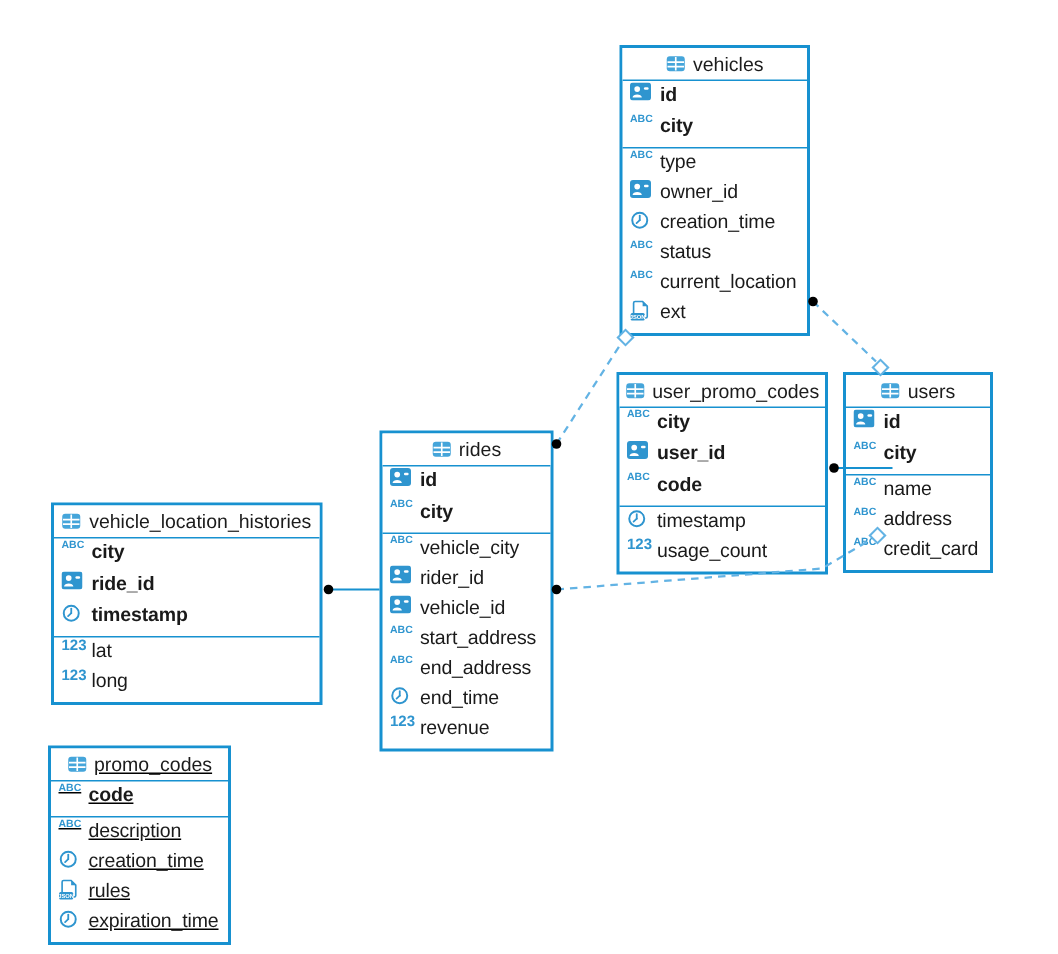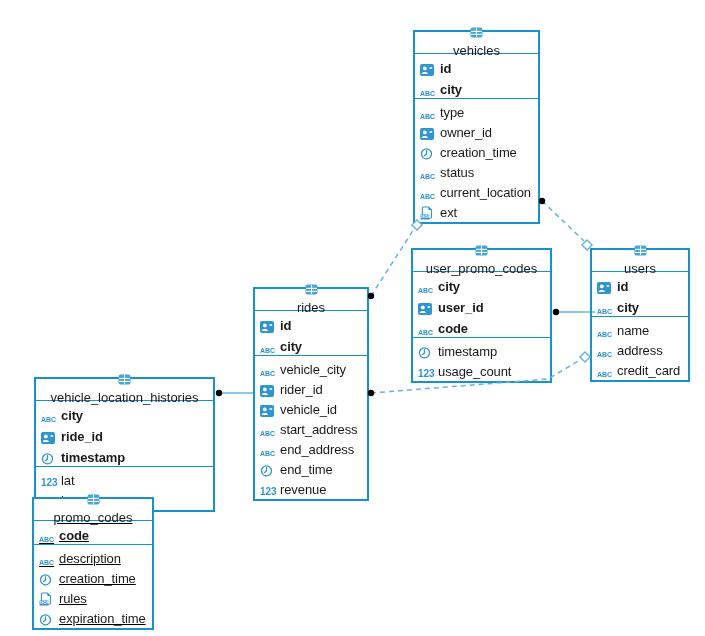--- a/index.html
+++ b/index.html
@@ -8,26 +8,26 @@
     background:#ffffff;
     font-family:"Liberation Sans", sans-serif;
   }
   .canvas{position:absolute;inset:0;}
   .entity{
     position:absolute;background:#ffffff;
     border:2px solid #1791d0;box-sizing:border-box;
   }
   .entity-header{
     display:flex;align-items:center;justify-content:center;gap:5px;
-    height:21px;border-bottom:1px solid #1791d0;background:#fff;flex-direction:column;
+    height:21px;border-bottom:1px solid #1791d0;background:#fff;
   }
   .entity-title{font-size:13px;color:#1b1b1b;white-space:nowrap;}
   .section-keys{padding:1px 0;border-bottom:1px solid #1791d0;}
   .section-cols{padding:1px 0 2px 0;}
-  .field-row{display:flex;align-items:flex-end;height:20px;padding:0 4px 0 5px;}
+  .field-row{display:flex;align-items:flex-start;height:20px;padding:0 4px 0 5px;}
   .field-row.key{height:21px;}
   .field-row.key .field-label{font-weight:bold;}
   .icon-slot{width:20px;flex:none;display:flex;align-items:center;justify-content:flex-start;}
   .field-label{font-size:13px;color:#1a1a1a;letter-spacing:-0.1px;white-space:nowrap;}
   .abc-glyph{font-size:7px;font-weight:bold;color:#2f95cf;letter-spacing:0;line-height:1;}
   .num-glyph{font-size:10px;font-weight:bold;color:#2f95cf;line-height:1;}
   svg.connectors{position:absolute;left:0;top:0;width:705px;height:636px;pointer-events:none;}
 </style>
 </head>
 <body>
@@ -169,21 +169,21 @@
             <span class="field-label">timestamp</span>
           </div>
           <div class="field-row">
             <span class="icon-slot">
               <span class="num-glyph">123</span>
             </span>
             <span class="field-label">usage_count</span>
           </div>
         </div>
       </div>
-      <div class="entity" style="left: 590px; top: 248px; width: 100px;">
+      <div class="entity" style="left: 562px; top: 248px; width: 100px;">
         <div class="entity-header">
           <span style="display: flex;">
             <svg width="13" height="11" viewBox="0 0 13 11">
               <rect x="0.5" y="0.5" width="12" height="10" rx="2" fill="#45a5da"></rect>
               <line x1="1" y1="4.4" x2="12" y2="4.4" stroke="#fff" stroke-width="1.1"></line>
               <line x1="6.5" y1="1" x2="6.5" y2="10" stroke="#fff" stroke-width="1.1"></line>
               <line x1="1" y1="7.4" x2="12" y2="7.4" stroke="#fff" stroke-width="1.1"></line>
             </svg>
           </span>
           <span class="entity-title">users</span>
@@ -312,21 +312,21 @@
             <span class="field-label">end_time</span>
           </div>
           <div class="field-row">
             <span class="icon-slot">
               <span class="num-glyph">123</span>
             </span>
             <span class="field-label">revenue</span>
           </div>
         </div>
       </div>
-      <div class="entity" style="left: 34px; top: 335px; width: 181px; margin-top: 42px;">
+      <div class="entity" style="left: 34px; top: 335px; width: 181px;">
         <div class="entity-header">
           <span style="display: flex;">
             <svg width="13" height="11" viewBox="0 0 13 11">
               <rect x="0.5" y="0.5" width="12" height="10" rx="2" fill="#45a5da"></rect>
               <line x1="1" y1="4.4" x2="12" y2="4.4" stroke="#fff" stroke-width="1.1"></line>
               <line x1="6.5" y1="1" x2="6.5" y2="10" stroke="#fff" stroke-width="1.1"></line>
               <line x1="1" y1="7.4" x2="12" y2="7.4" stroke="#fff" stroke-width="1.1"></line>
             </svg>
           </span>
           <span class="entity-title">vehicle_location_histories</span>

